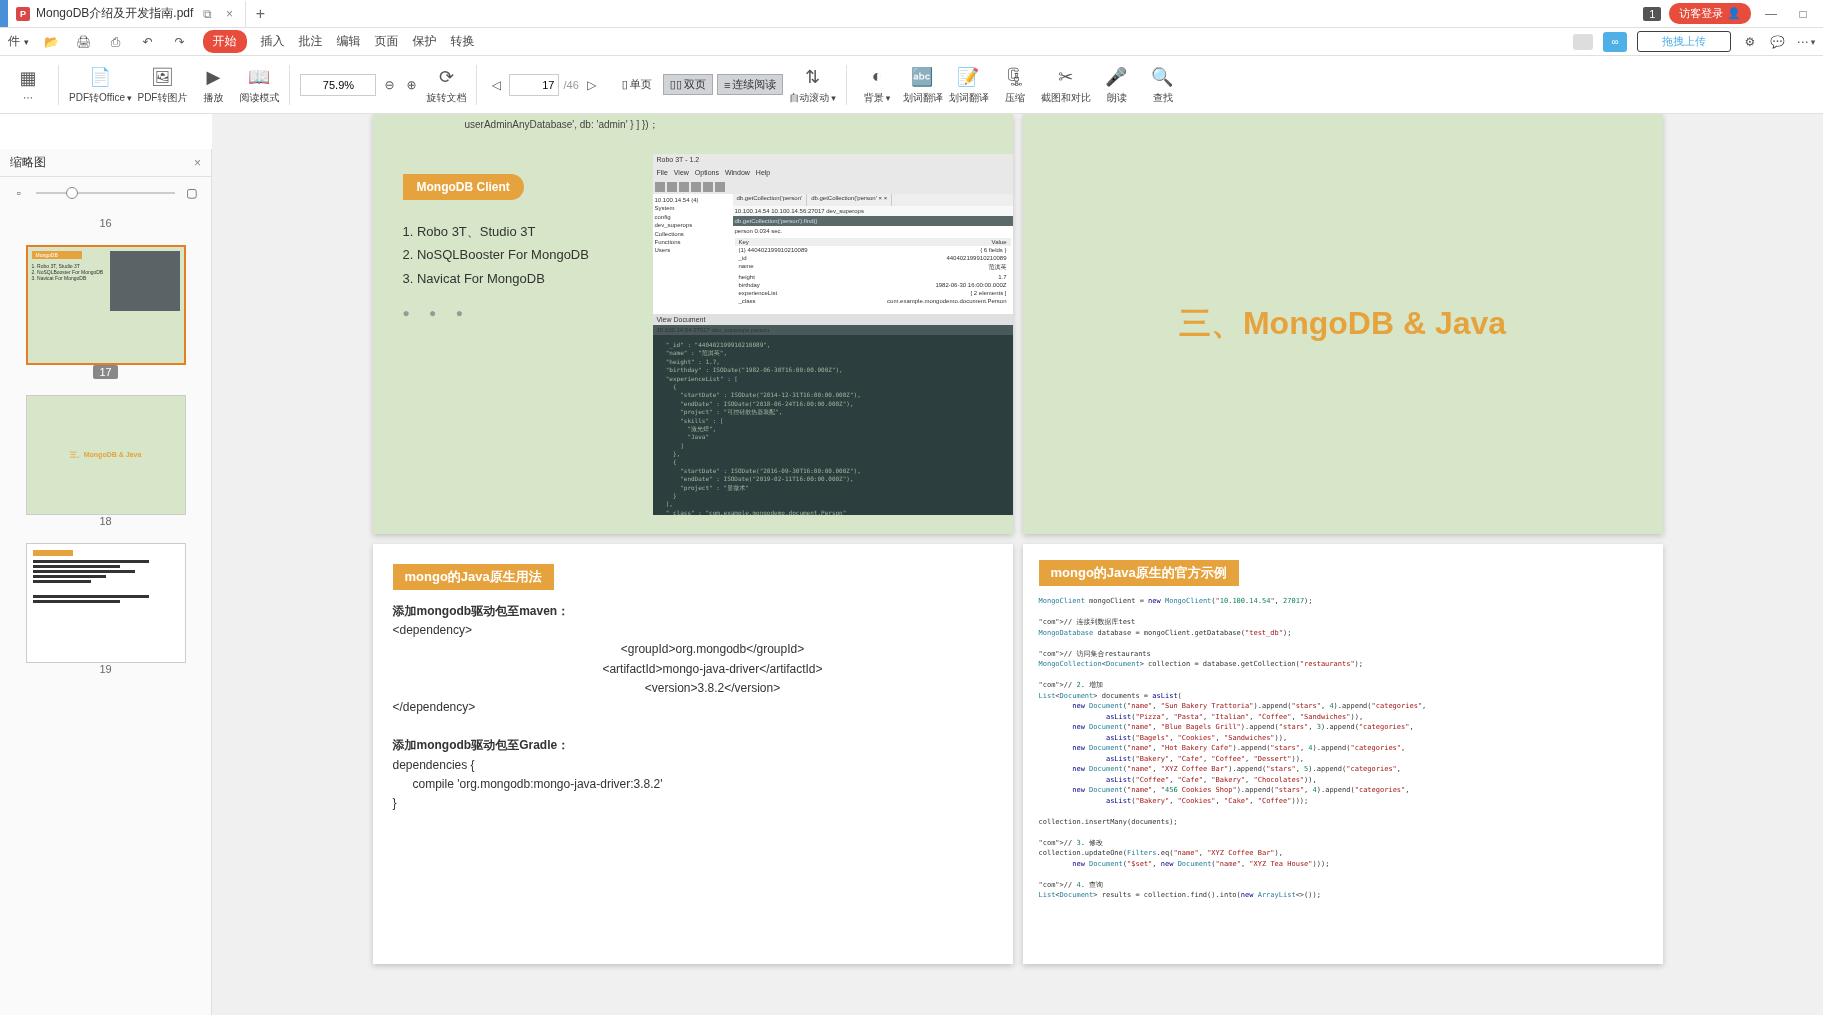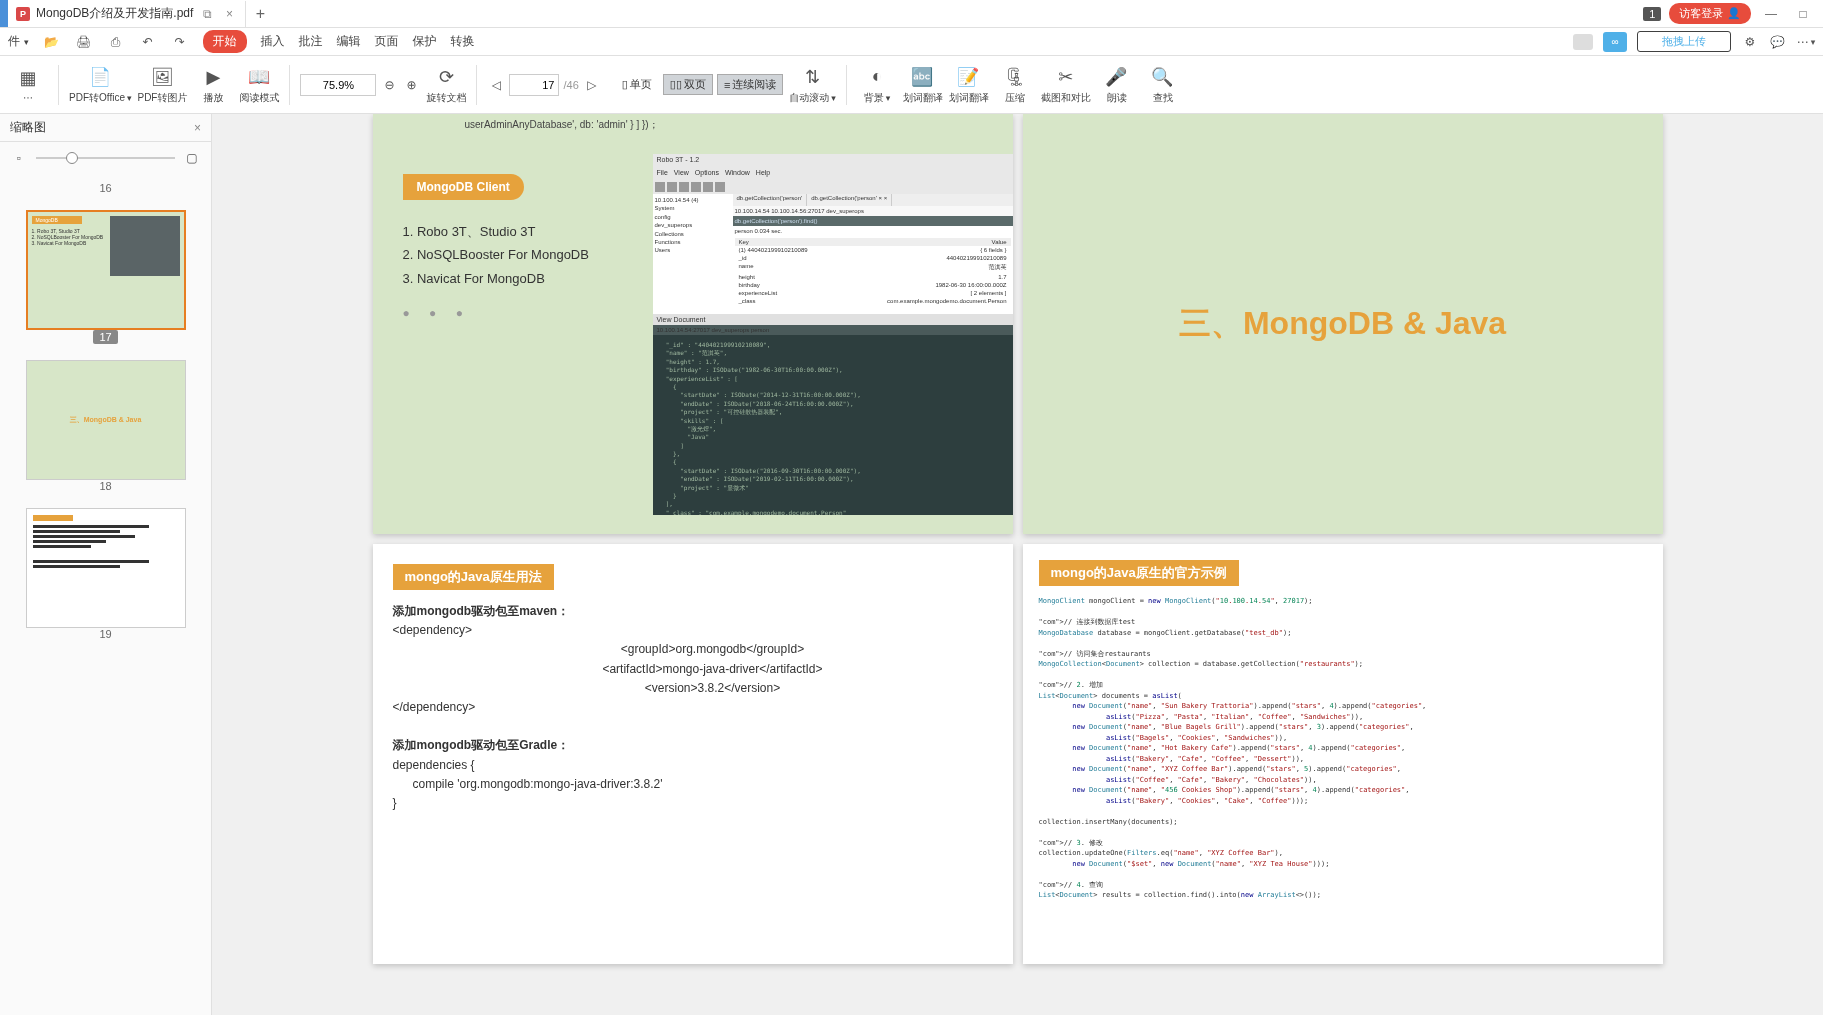--- a/index.html
+++ b/index.html
@@ -32,21 +32,21 @@
     .tool-btn-label { font-size: 10px; color: #444; }
     .tool-sep { width: 1px; height: 40px; background: #e0e0e0; margin: 0 4px; }
     .zoom-input { width: 76px; height: 22px; border: 1px solid #ccc; text-align: center; font-size: 11px; }
     .icon-sm { width: 18px; height: 18px; display: flex; align-items: center; justify-content: center; color: #555; }
     .page-input { width: 50px; height: 22px; border: 1px solid #ccc; text-align: right; font-size: 11px; padding: 0 4px; }
     .page-total { color: #999; font-size: 11px; }
     .layout-btn { padding: 2px 6px; font-size: 11px; border: 1px solid transparent; display: flex; align-items: center; gap: 2px; }
     .layout-btn.active { background: #d0d4d8; border-color: #aaa; }
     
     .main { display: flex; height: calc(100vh - 114px); }
-    .sidebar { width: 212px; border-right: 1px solid #e0e0e0; display: flex; flex-direction: column; background: #fafafa; }
+    .sidebar { width: 212px; border-right: 1px solid #e0e0e0; display: flex; flex-direction: column; background: #fafafa; margin-top: 35px; }
     .sidebar-header { height: 28px; display: flex; align-items: center; justify-content: space-between; padding: 0 10px; border-bottom: 1px solid #e0e0e0; font-size: 12px; }
     .sidebar-close { color: #888; cursor: pointer; }
     .sidebar-toolbar { height: 32px; display: flex; align-items: center; padding: 0 10px; gap: 8px; }
     .slider { flex: 1; height: 2px; background: #ccc; position: relative; }
     .slider-handle { position: absolute; top: -5px; left: 30px; width: 12px; height: 12px; background: #fff; border: 1px solid #888; border-radius: 50%; }
     .thumbs { flex: 1; overflow-y: auto; padding: 8px 0; }
     .thumb-wrap { display: flex; flex-direction: column; align-items: center; margin-bottom: 12px; }
     .thumb-num { font-size: 11px; color: #666; margin-bottom: 4px; }
     .thumb-num.badge { background: #888; color: #fff; padding: 1px 6px; border-radius: 2px; }
     .thumb { width: 160px; height: 120px; background: #d7e6c8; border: 1px solid #ccc; position: relative; overflow: hidden; font-size: 6px; padding: 4px; }

